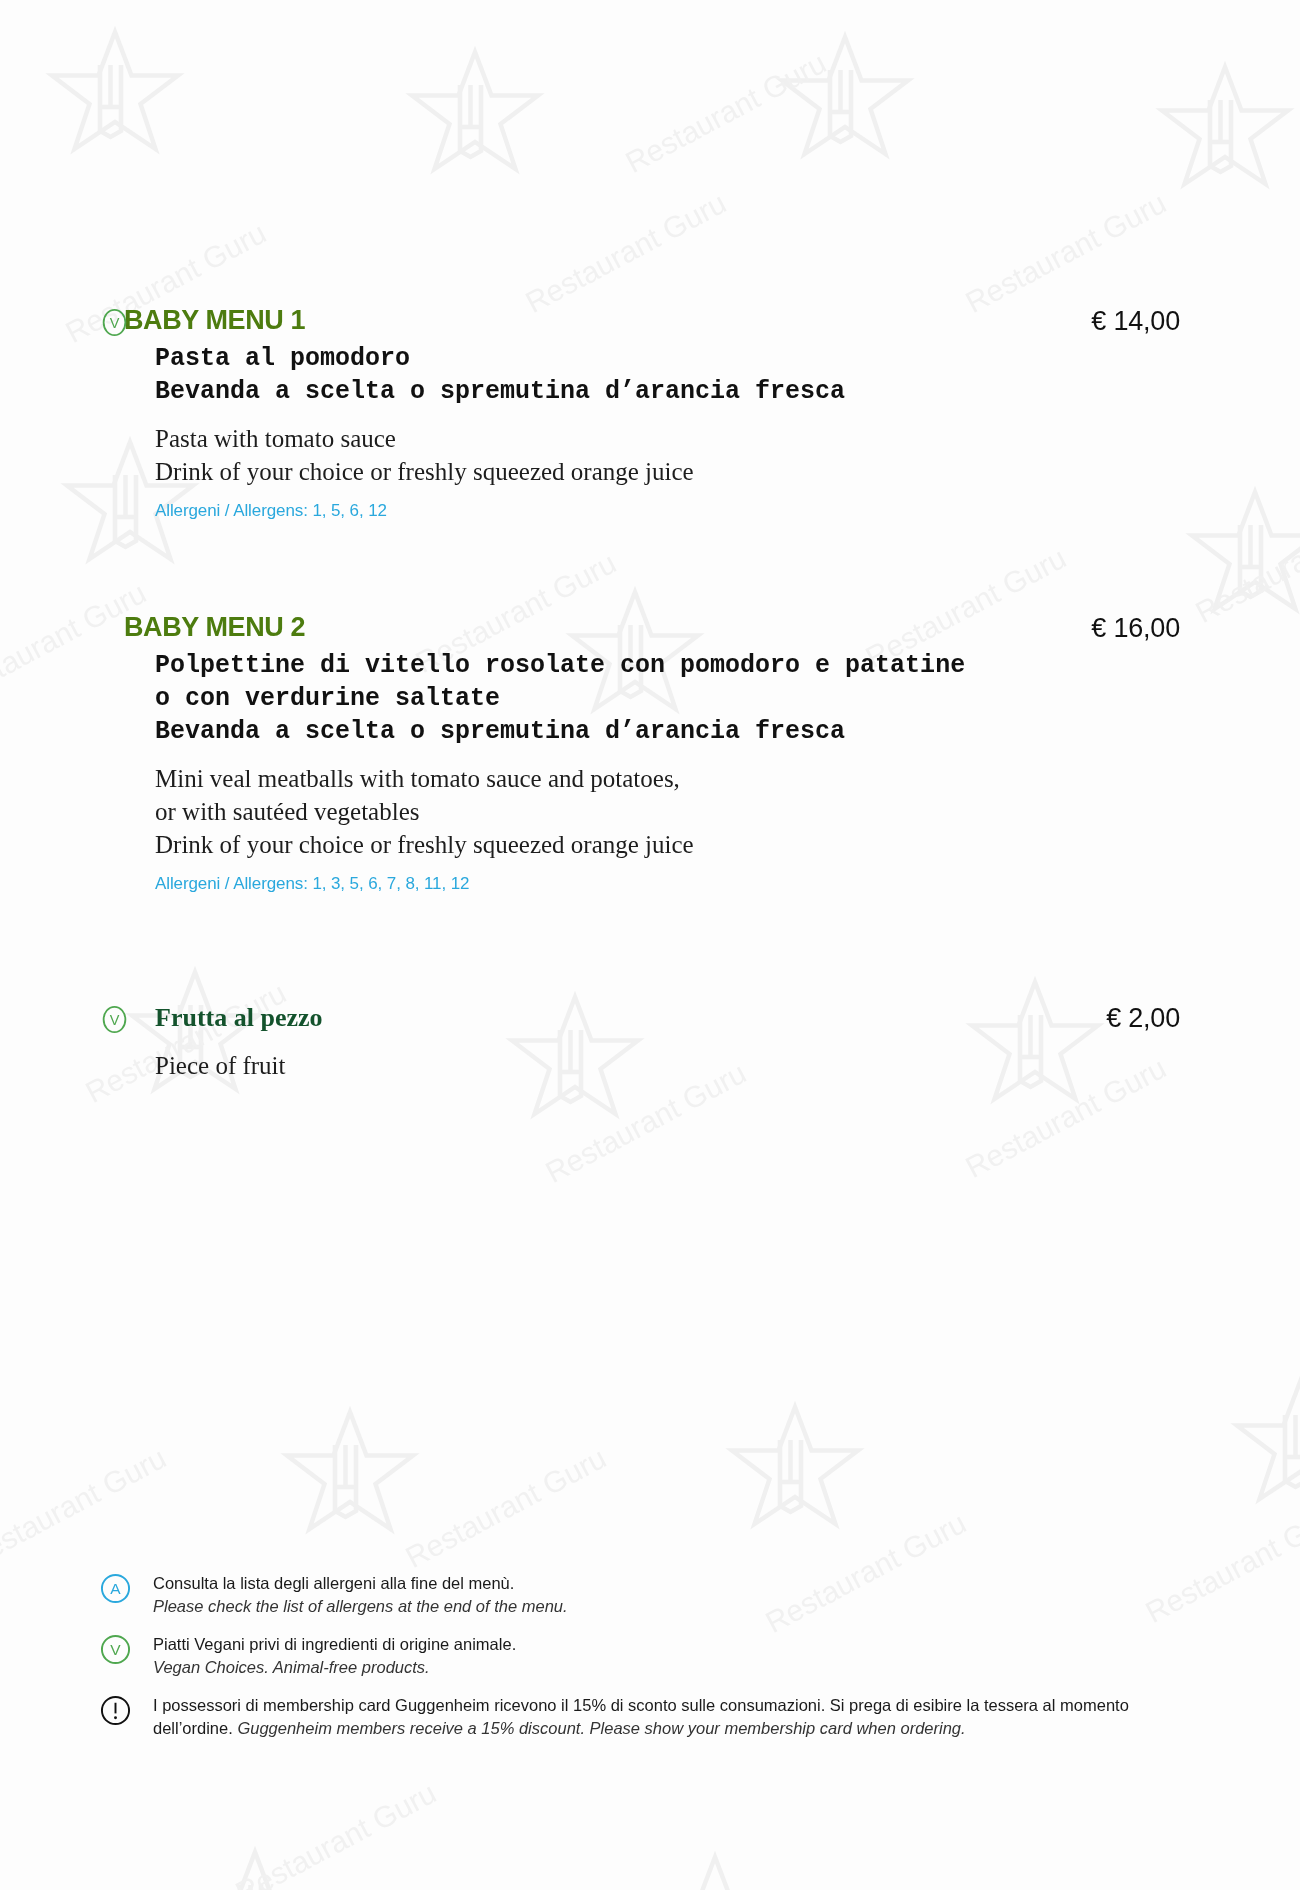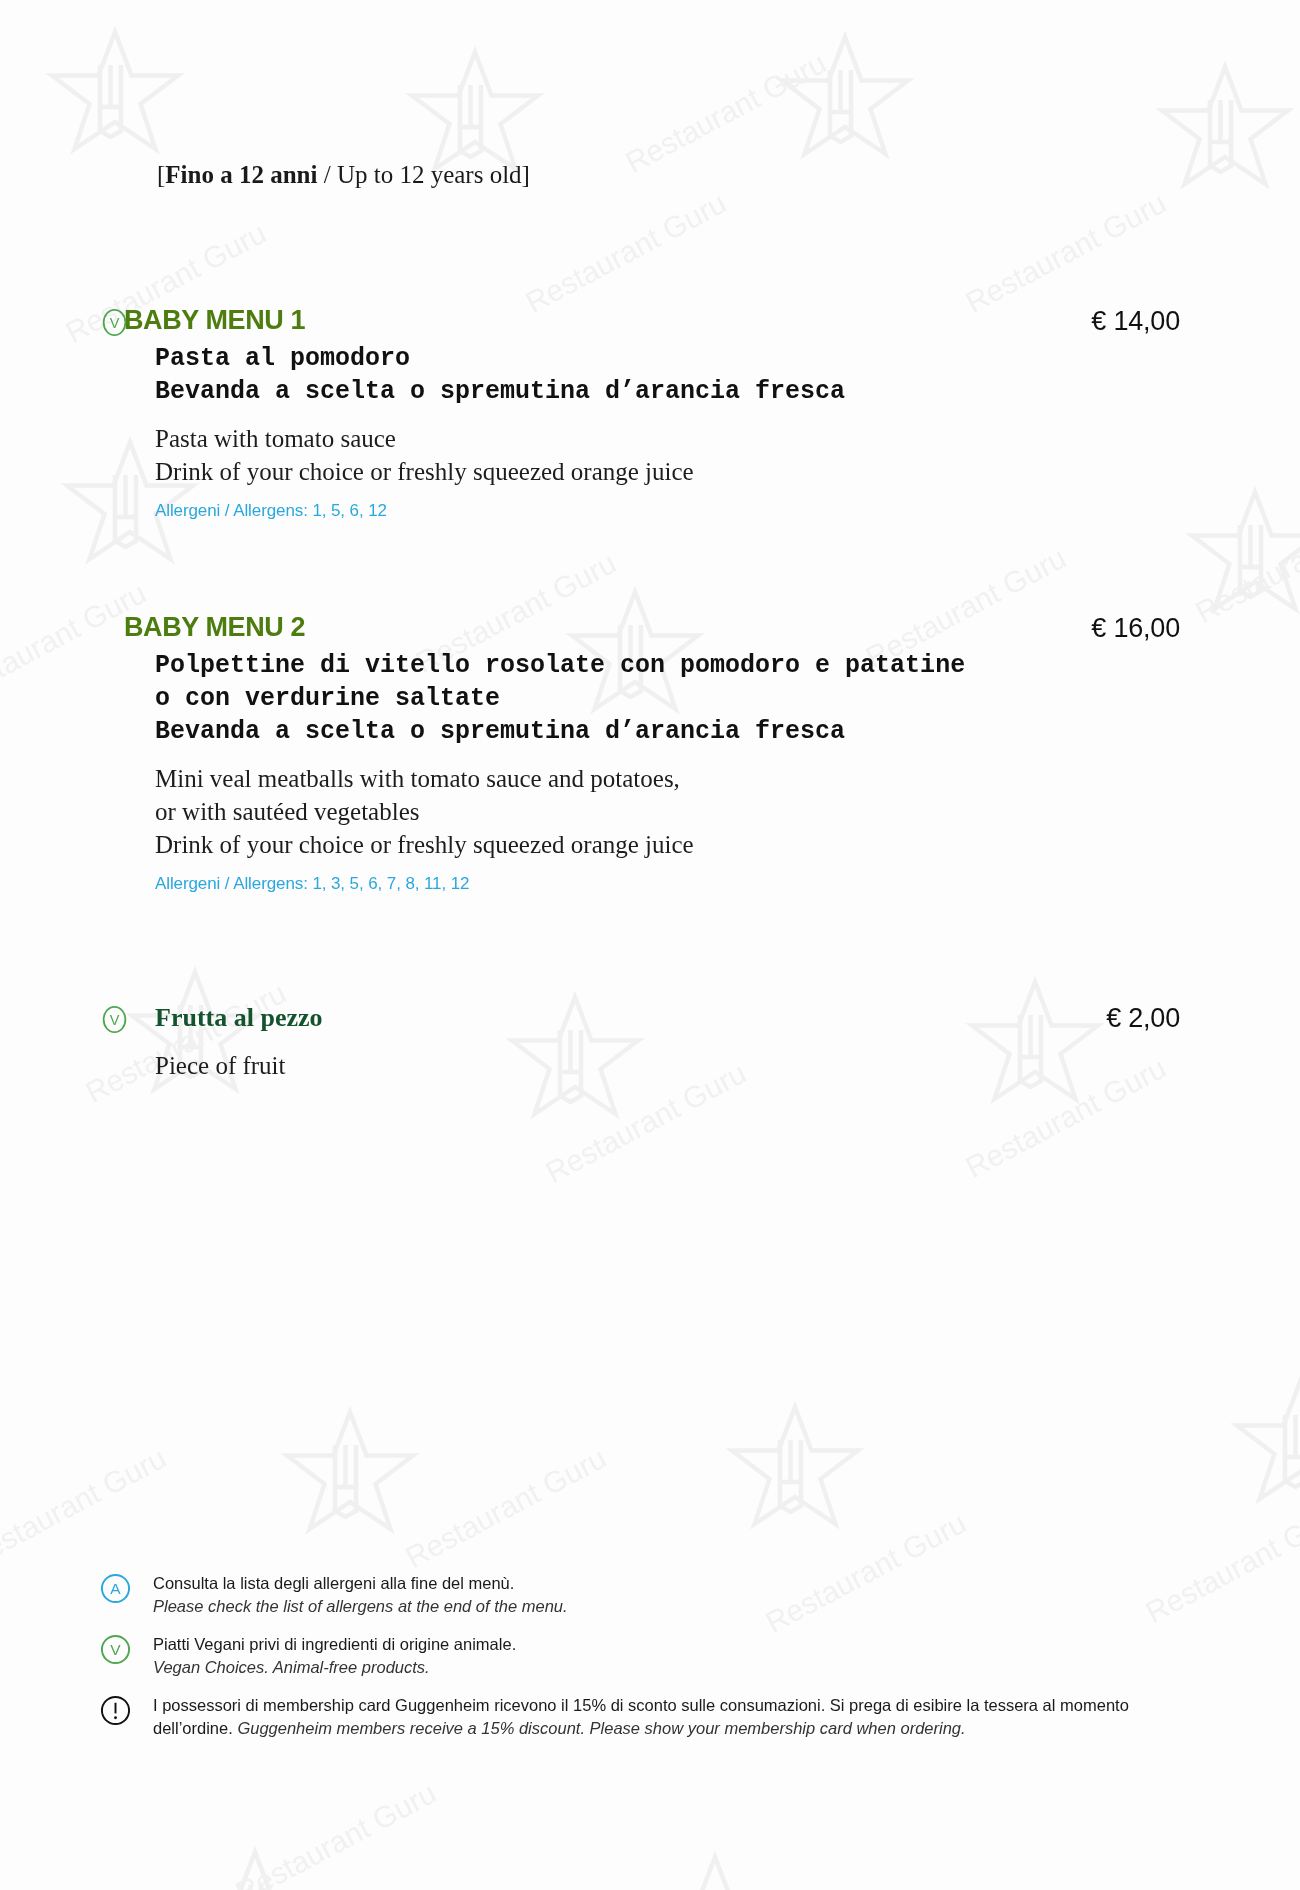--- a/index.html
+++ b/index.html
@@ -295,23 +295,20 @@
     <div class="wm-text" style="left:-40px; top:1545px; transform:rotate(-28deg);">Restaurant Guru</div>
     <div class="wm-text" style="left:400px; top:1545px; transform:rotate(-28deg);">Restaurant Guru</div>
     <div class="wm-text" style="left:760px; top:1610px; transform:rotate(-28deg);">Restaurant Guru</div>
     <div class="wm-text" style="left:1140px; top:1600px; transform:rotate(-28deg);">Restaurant Guru</div>
     <div class="wm-text" style="left:230px; top:1880px; transform:rotate(-28deg);">Restaurant Guru</div>
   </div>
 
   <div class="content">
 
     <div class="header">
-      <div class="subtitle">
-        <span>[</span><span class="s-bold">Fino a 12 anni</span><span> / Up to 12 years old]</span>
-      </div>
     </div>
 
     <div class="item" style="top:306px;">
       <div class="item-headrow">
         <span class="badge">
           <svg viewBox="0 0 32 32">
             <ellipse cx="16" cy="16" rx="12" ry="14" fill="none" stroke="#4fa74f" stroke-width="2"></ellipse>
             <text x="16" y="22" text-anchor="middle" font-family="Liberation Sans, sans-serif" font-size="16" fill="#4fa74f">V</text>
           </svg>
         </span>

